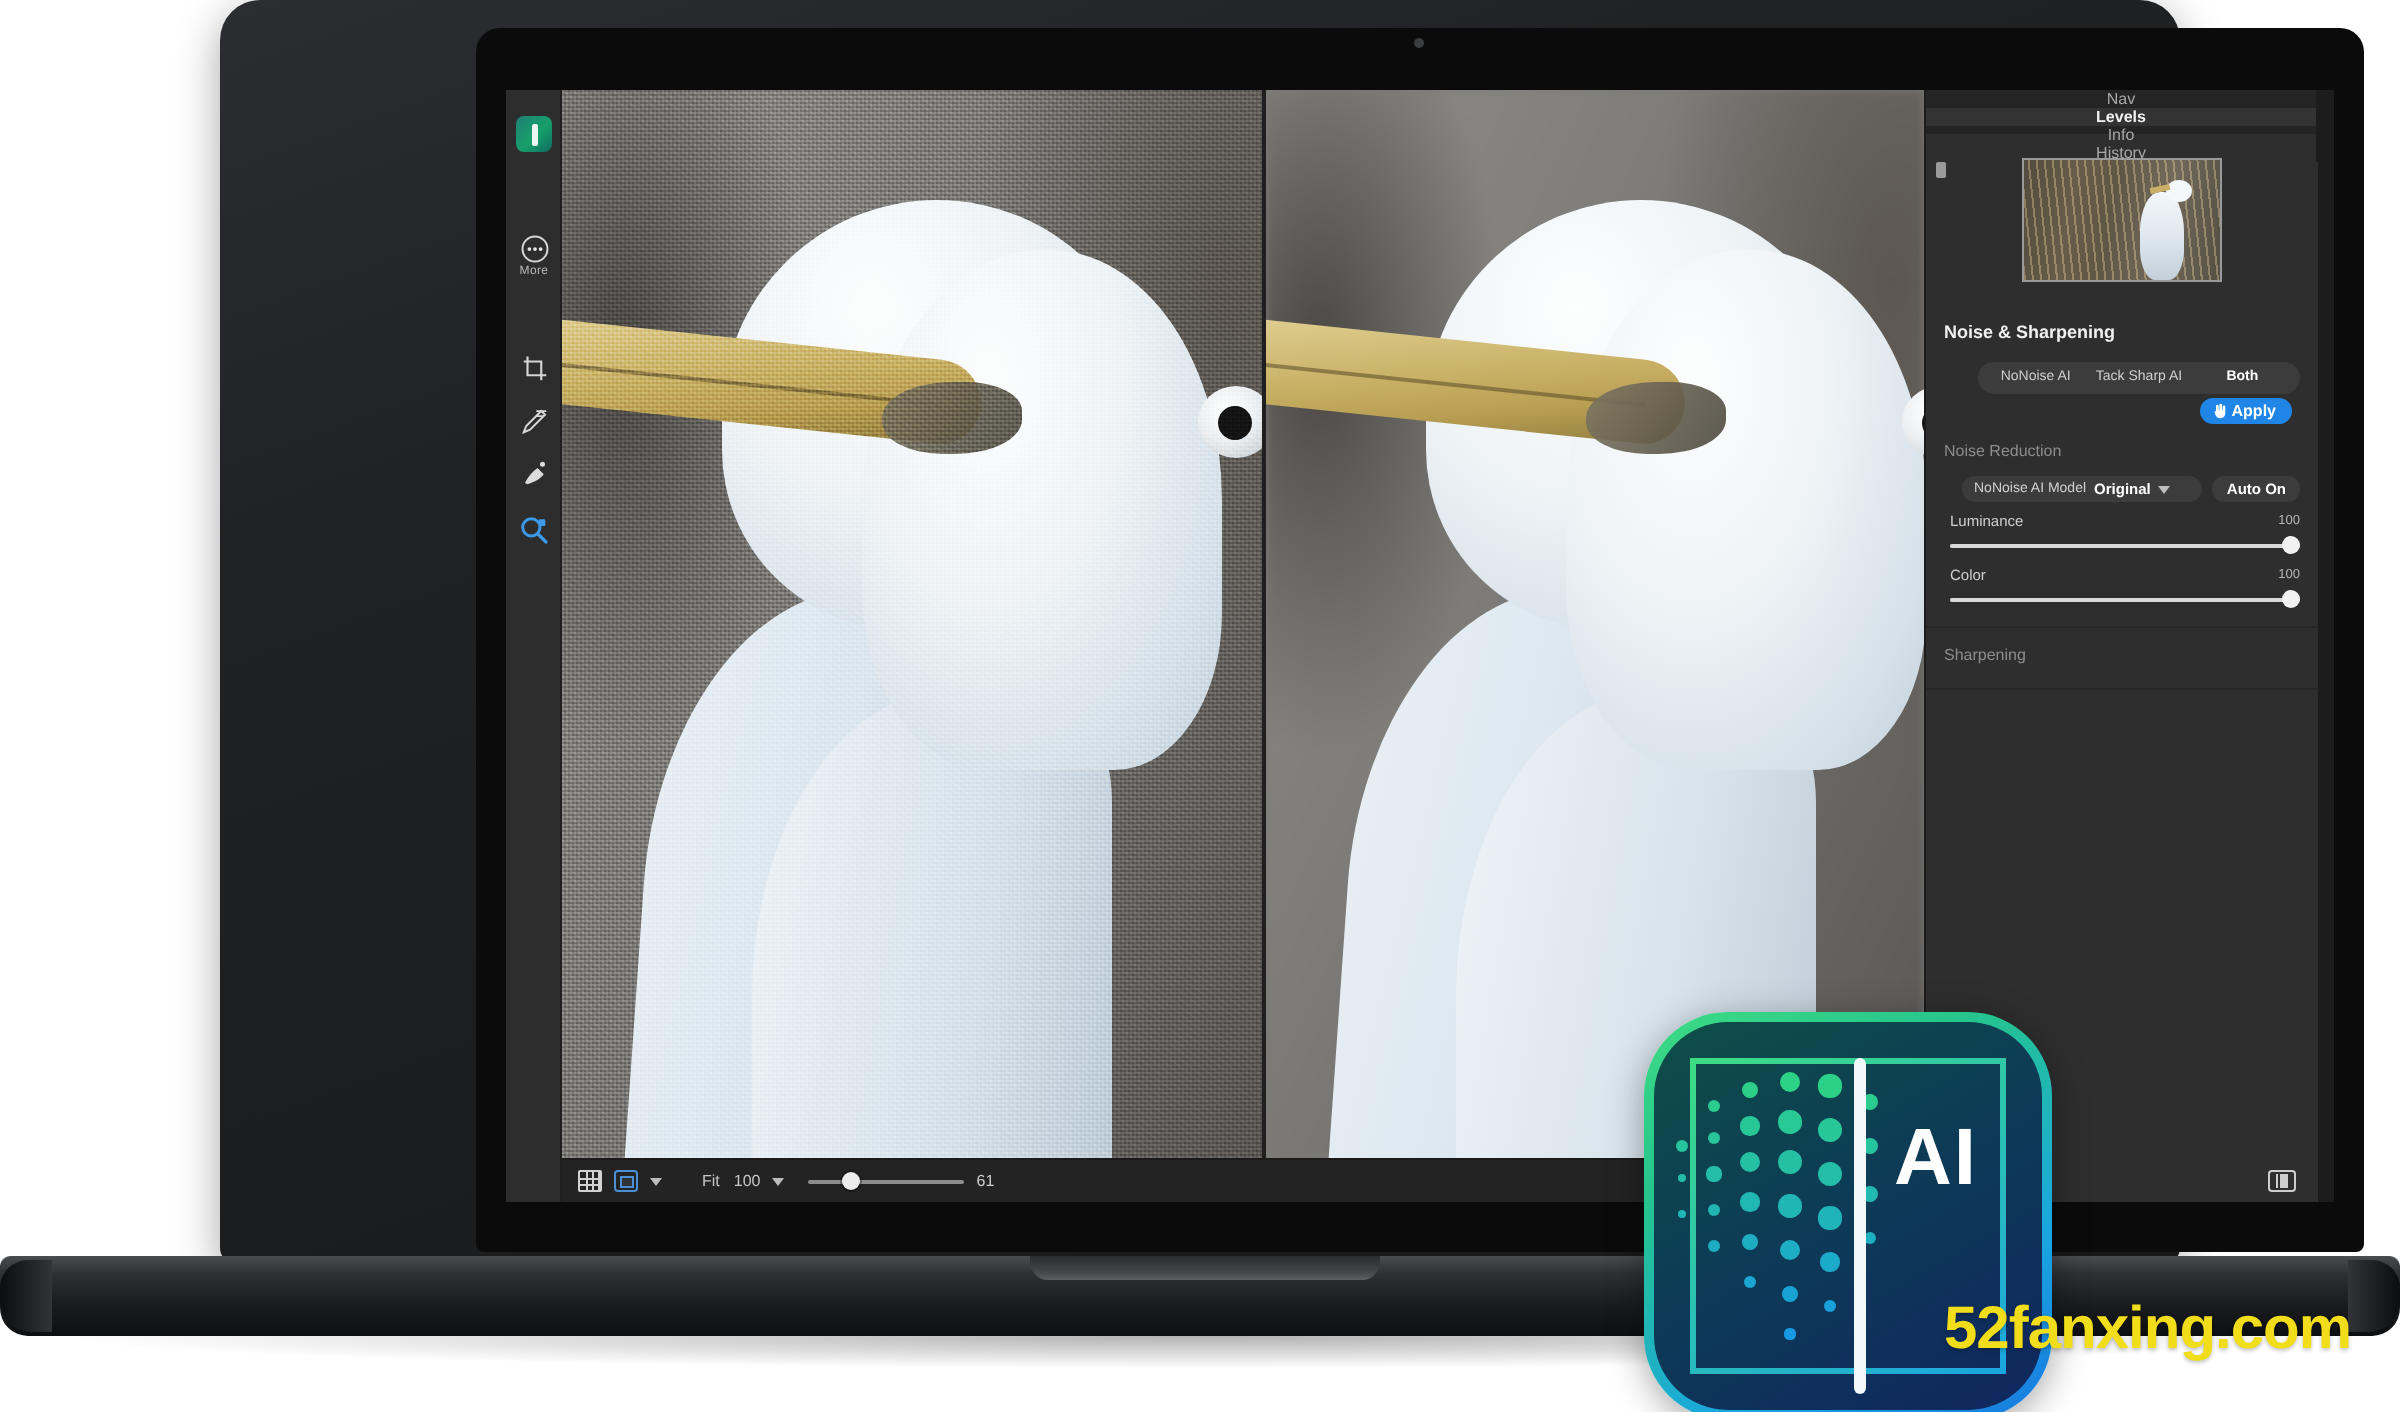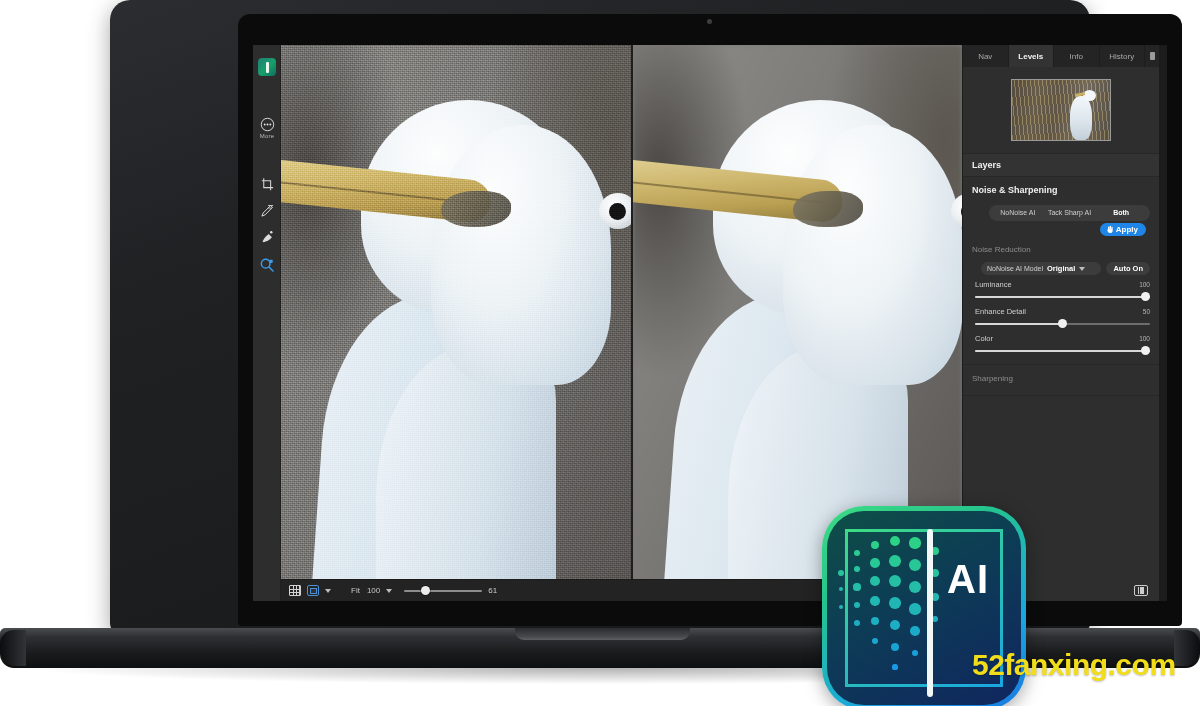--- a/index.html
+++ b/index.html
@@ -153,21 +153,21 @@
   .sq-ic .inner { width:6px; height:6px; background:#cfcfcf; border-radius:1px; }
 
   
   .right-panel {
     position:absolute; right:0; top:0; bottom:0; width:205px;
     background:#2d2d2d; border-left:1px solid #1c1c1c;
     display:flex; flex-direction:column;
   }
   .rp-inner { position:absolute; left:0; top:0; bottom:0; right:8px; background:#2e2e2e; }
   .rp-strip { position:absolute; right:0; top:0; bottom:0; width:8px; background:#1c1c1c; }
-  .tabs { display:flex; align-items:stretch; height:22px; background:#242424; }
+  .tabs { display:flex; align-items:stretch; height:22px; background:#242424;flex-direction:column; }
   .tab {
     flex:1; display:flex; align-items:center; justify-content:center;
     font-size:8px; color:#a8a8a8; border-right:1px solid #1d1d1d;
   }
   .tab.active { background:#333; color:#f2f2f2; font-weight:bold; }
   .tab-more { width:14px; display:flex; align-items:center; justify-content:center; }
   .tab-more .gl { width:5px; height:8px; background:#9a9a9a; border-radius:1px; }
 
   .nav-thumb-wrap { padding:12px 0 12px 0; display:flex; justify-content:center; background:#2e2e2e; }
   .nav-thumb {
@@ -413,21 +413,20 @@
 
             <div class="nav-thumb-wrap">
               <div class="nav-thumb">
                 <div class="nt-reeds"></div>
                 <div class="nt-bird"></div>
                 <div class="nt-head"></div>
                 <div class="nt-beak"></div>
               </div>
             </div>
 
-            <div class="section-head">Layers</div>
 
             <div class="section-title">Noise &amp; Sharpening</div>
 
             <div class="segmented">
               <div class="seg">NoNoise AI</div>
               <div class="seg">Tack Sharp AI</div>
               <div class="seg active">Both</div>
             </div>
 
             <div class="apply-row">
@@ -455,31 +454,20 @@
                 <span class="slider-label">Luminance</span>
                 <span class="slider-value">100</span>
               </div>
               <div class="slider-rail">
                   <div class="rail"></div>
                   <div class="rail-fill" style="width: 100%;"></div>
                   <div class="thumb" style="left: calc(100% - 9px);"></div>
                 </div>
             </div>
 
-            <div class="slider-block">
-              <div class="slider-head">
-                <span class="slider-label">Enhance Detail</span>
-                <span class="slider-value">50</span>
-              </div>
-              <div class="slider-rail">
-                  <div class="rail"></div>
-                  <div class="rail-fill" style="width: 50%;"></div>
-                  <div class="thumb" style="left: calc(50% - 4.5px);"></div>
-                </div>
-            </div>
 
             <div class="slider-block">
               <div class="slider-head">
                 <span class="slider-label">Color</span>
                 <span class="slider-value">100</span>
               </div>
               <div class="slider-rail">
                   <div class="rail"></div>
                   <div class="rail-fill" style="width: 100%;"></div>
                   <div class="thumb" style="left: calc(100% - 9px);"></div>

